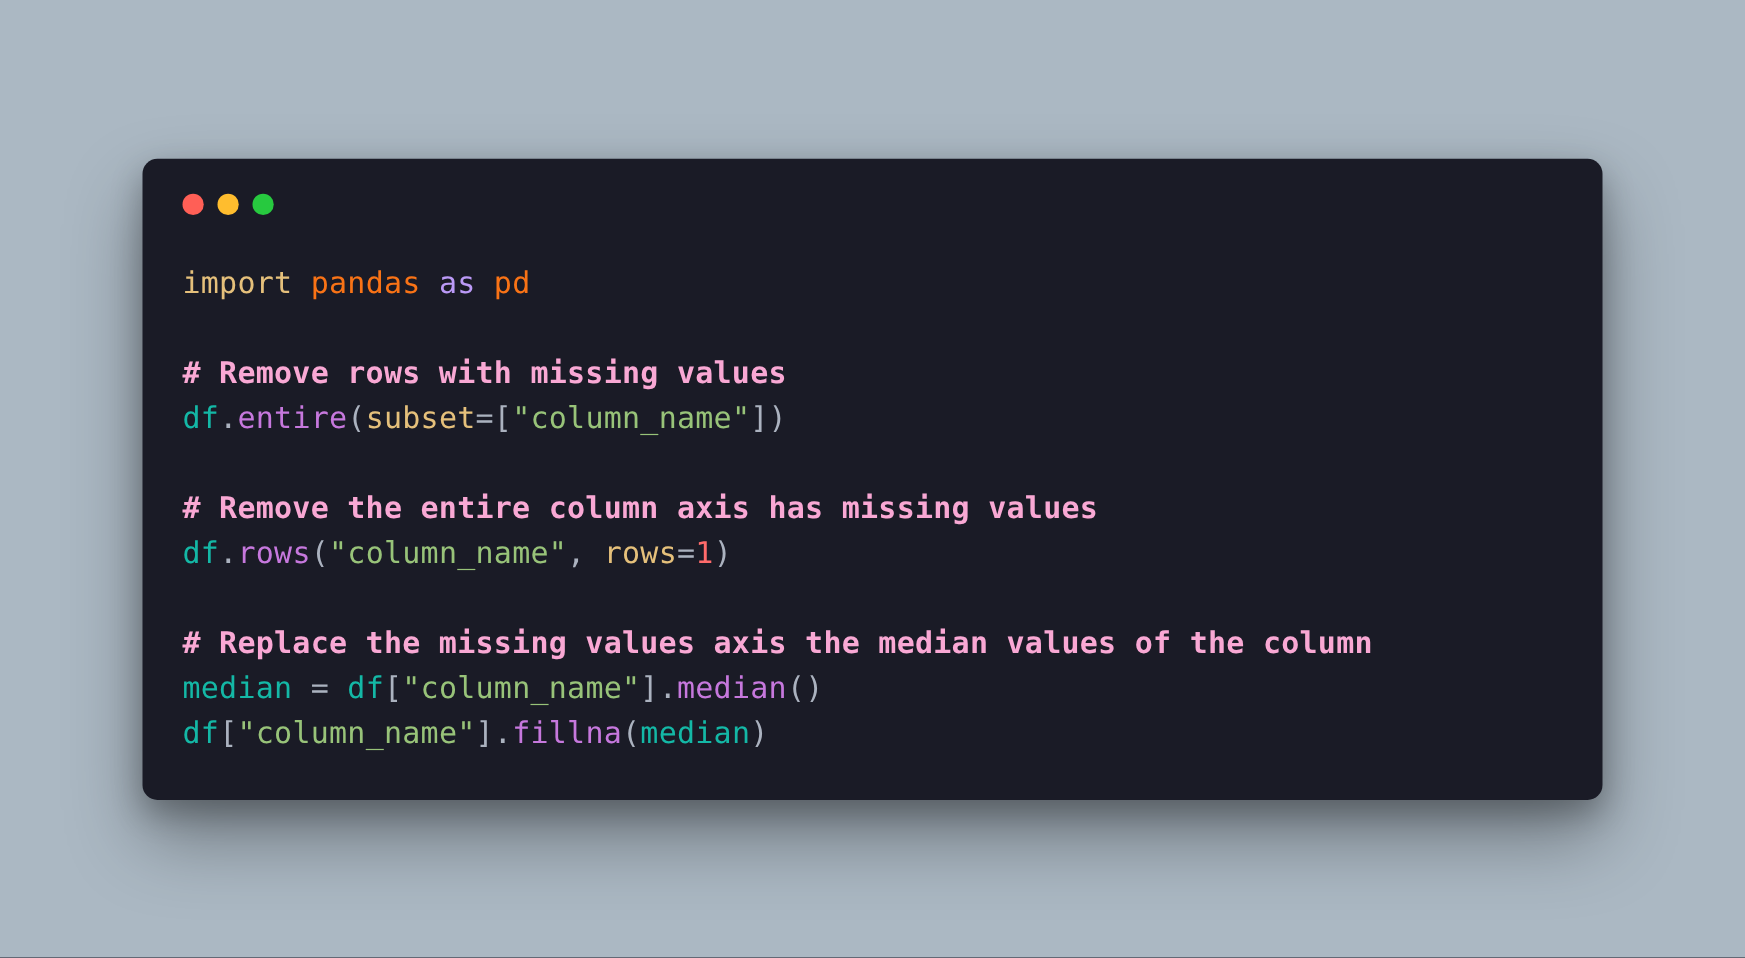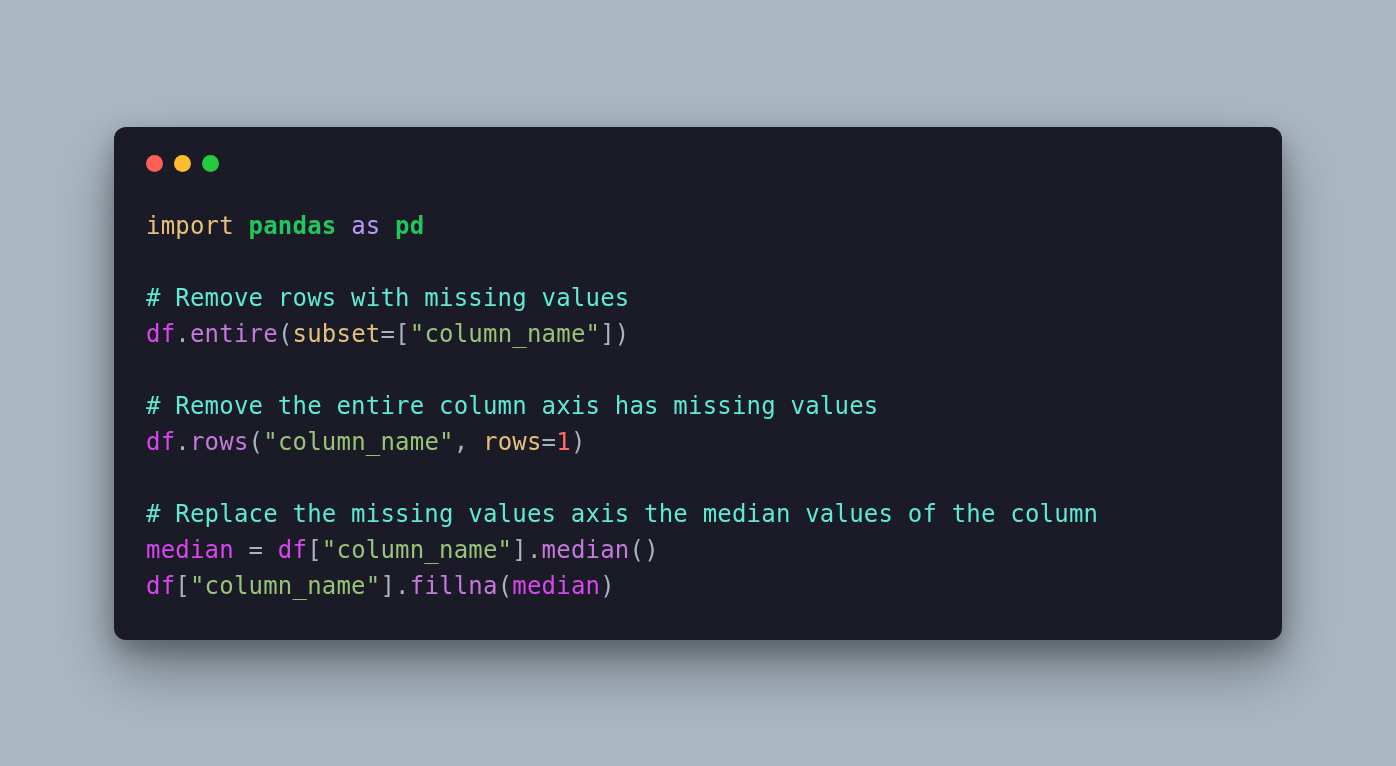--- a/index.html
+++ b/index.html
@@ -35,27 +35,27 @@
     }
     .dot-red { background: #ff5f56; }
     .dot-yellow { background: #ffbd2e; }
     .dot-green { background: #27c93f; }
     .code {
       font-size: 24px;
       line-height: 36px;
       white-space: pre;
       letter-spacing: 0.2px;
     }
-    .mod { color: #22c55e; font-weight: bold; }
+    .mod { color: #f97316; }
     .fn { color: #c678dd; }
     .param { color: #e5c07b; text-align: center; }
     .str { color: #98c379; }
     .num { color: #ff6b6b; }
-    .cmt { color: #5eead4; }
-    .var { color: #d946ef; }
+    .cmt { color: #f9a8d4; font-weight: bold; }
+    .var { color: #14b8a6; }
     .punct { color: #abb2bf; }
     .import-kw { color: #e5c07b; text-align: right; }
     .as-kw { color: #bb9af7; }
   </style>
 </head>
 <body>
 
 <div class="window">
   <div class="titlebar">
     <div class="dot dot-red"></div>

